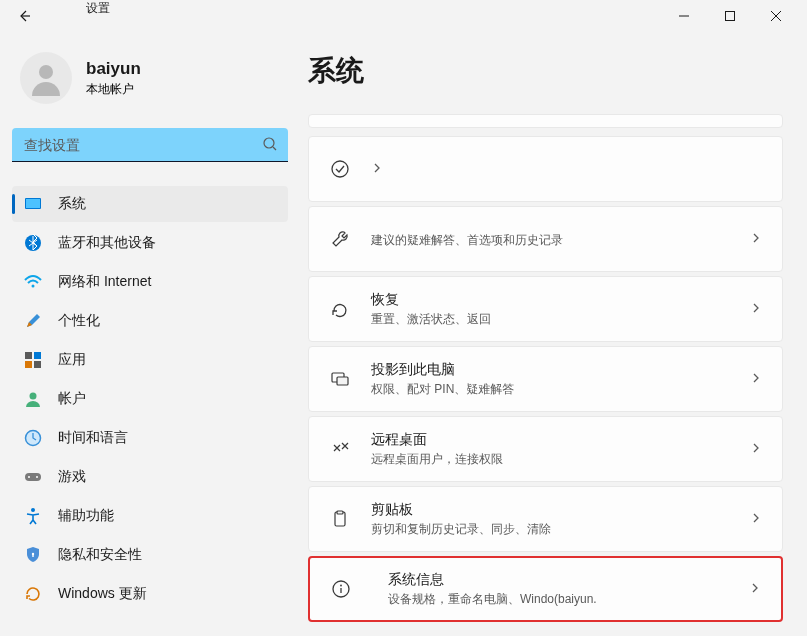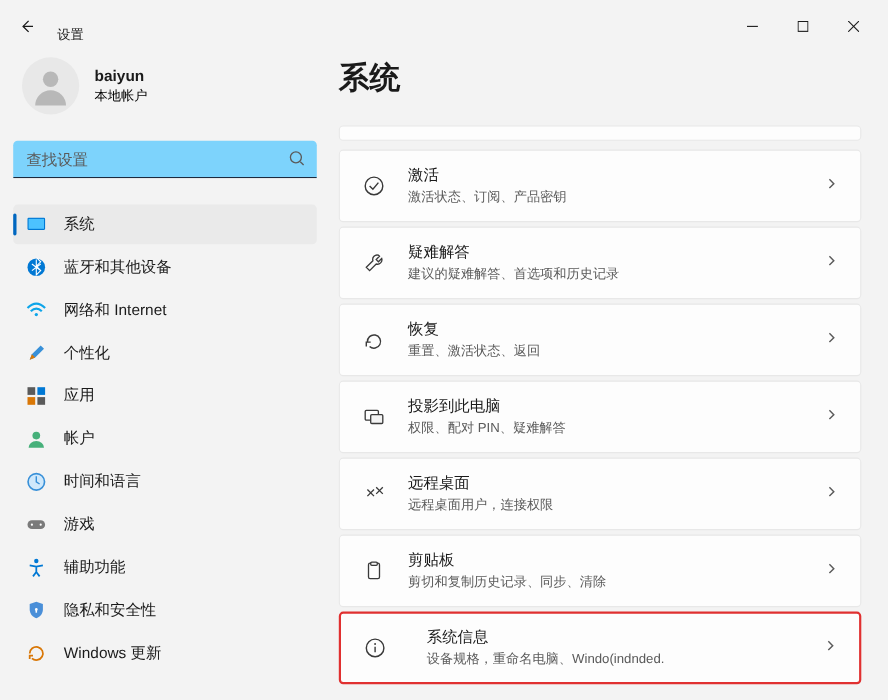--- a/index.html
+++ b/index.html
@@ -1,29 +1,29 @@
 <!DOCTYPE html>
 <html><head>
   <meta charset="utf-8">
   <style>
     * { margin: 0; padding: 0; box-sizing: border-box; font-family: "Segoe UI", "Microsoft YaHei", sans-serif; }
     body { width: 807px; height: 636px; background: #f3f3f3; overflow: hidden; position: relative; }
     
-    .titlebar { height: 40px; display: flex; align-items: flex-end; padding: 0 8px; }
+    .titlebar { height: 40px; display: flex; align-items: flex-start; padding: 0 8px; gap: 34px; }
     .back-btn { width: 32px; height: 32px; display: flex; align-items: center; justify-content: center; cursor: pointer; border-radius: 4px; }
     .titlebar-title { font-size: 12px; margin-left: 12px; color: #1a1a1a; }
     .window-controls { margin-left: auto; display: flex; }
     .win-ctrl { width: 46px; height: 32px; display: flex; align-items: center; justify-content: center; cursor: pointer; }
     
     .main-layout { display: flex; height: calc(100% - 40px); }
     
     .sidebar { width: 300px; padding: 0 12px; }
     .profile { display: flex; align-items: center; padding: 12px 8px 24px 8px; gap: 14px; }
     .avatar { width: 52px; height: 52px; border-radius: 50%; background: #e8e8e8; display: flex; align-items: center; justify-content: center; }
-    .profile-text .name { font-size: 14px; font-weight: 600; color: #1a1a1a; }
+    .profile-text .name { font-size: 17px; font-weight: 600; color: #1a1a1a; }
     .profile-text .sub { font-size: 12px; color: #000000; margin-top: 2px; }
     
     .search-box { position: relative; margin-bottom: 24px; }
     .search-input { width: 100%; height: 34px; border: none; border-bottom: 1px solid #0f172a; background: #7dd3fc; border-radius: 4px 4px 0 0; padding: 0 36px 0 12px; font-size: 14px; outline: none; }
     .search-input::placeholder { color: #5a5a5a; }
     .search-icon { position: absolute; right: 10px; top: 8px; color: #5a5a5a; }
     
     .nav { display: flex; flex-direction: column; gap: 3px; }
     .nav-item { display: flex; align-items: center; height: 36px; padding: 0 12px; border-radius: 4px; cursor: pointer; gap: 16px; position: relative; }
     .nav-item.active { background: #eaeaea; }
@@ -214,37 +214,32 @@
     <div class="card-list">
       <div class="card-placeholder"></div>
 
       <div class="card">
         <span class="card-icon">
             <svg width="20" height="20" viewBox="0 0 20 20">
               <circle cx="10" cy="10" r="8" stroke="#3a3a3a" stroke-width="1.3" fill="none"></circle>
               <path d="M6 10l3 3 5-6" stroke="#3a3a3a" stroke-width="1.3" fill="none"></path>
             </svg>
           </span>
-        <div class="card-text">
-            <div class="card-title">激活</div>
-            <div class="card-sub">激活状态、订阅、产品密钥</div>
-          </div>
         <span class="card-chevron"><svg width="12" height="12" viewBox="0 0 12 12">
               <path d="M4 2l4 4-4 4" stroke="#5a5a5a" stroke-width="1.3" fill="none"></path>
             </svg></span>
       </div>
 
       <div class="card">
         <span class="card-icon">
             <svg width="20" height="20" viewBox="0 0 20 20">
               <path d="M14 3a4 4 0 0 0-5 5L3 14l3 3 6-6a4 4 0 0 0 5-5l-3 3-2-2 3-3z" stroke="#3a3a3a" stroke-width="1.2" fill="none"></path>
             </svg>
           </span>
         <div class="card-text">
-            <div class="card-title">疑难解答</div>
             <div class="card-sub">建议的疑难解答、首选项和历史记录</div>
           </div>
         <span class="card-chevron"><svg width="12" height="12" viewBox="0 0 12 12">
               <path d="M4 2l4 4-4 4" stroke="#5a5a5a" stroke-width="1.3" fill="none"></path>
             </svg></span>
       </div>
 
       <div class="card">
         <span class="card-icon">
             <svg width="20" height="20" viewBox="0 0 20 20">
@@ -311,21 +306,21 @@
       <div class="card highlighted">
         <span class="card-icon">
             <svg width="20" height="20" viewBox="0 0 20 20">
               <circle cx="10" cy="10" r="8" stroke="#3a3a3a" stroke-width="1.3" fill="none"></circle>
               <circle cx="10" cy="6.5" r="0.9" fill="#3a3a3a"></circle>
               <line x1="10" y1="9" x2="10" y2="14" stroke="#3a3a3a" stroke-width="1.3"></line>
             </svg>
           </span>
         <div class="card-text">
             <div class="card-title">系统信息</div>
-            <div class="card-sub">设备规格，重命名电脑、Windo(indnded.</div>
+            <div class="card-sub">设备规格，重命名电脑、Windo(baiyun.</div>
           </div>
         <span class="card-chevron"><svg width="12" height="12" viewBox="0 0 12 12">
               <path d="M4 2l4 4-4 4" stroke="#5a5a5a" stroke-width="1.3" fill="none"></path>
             </svg></span>
       </div>
     </div>
   </main>
 </div>
 
 </body></html>

